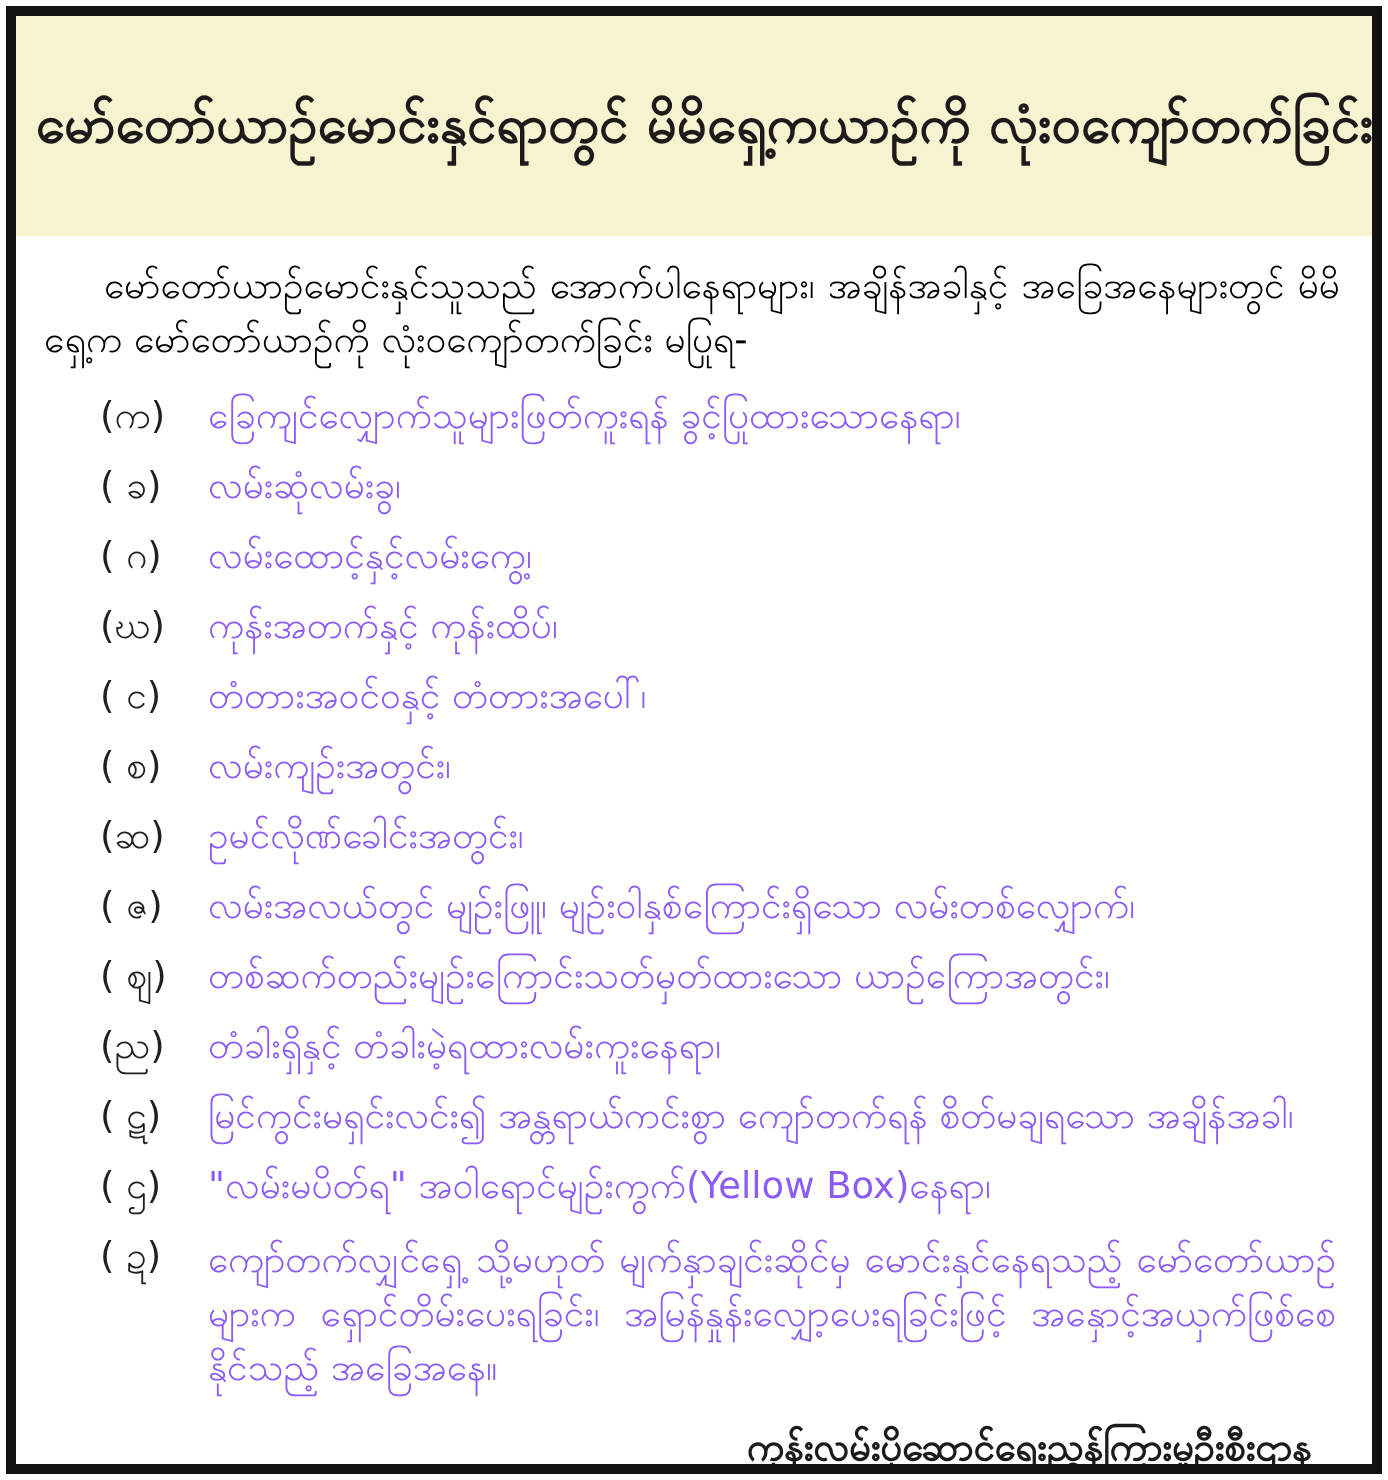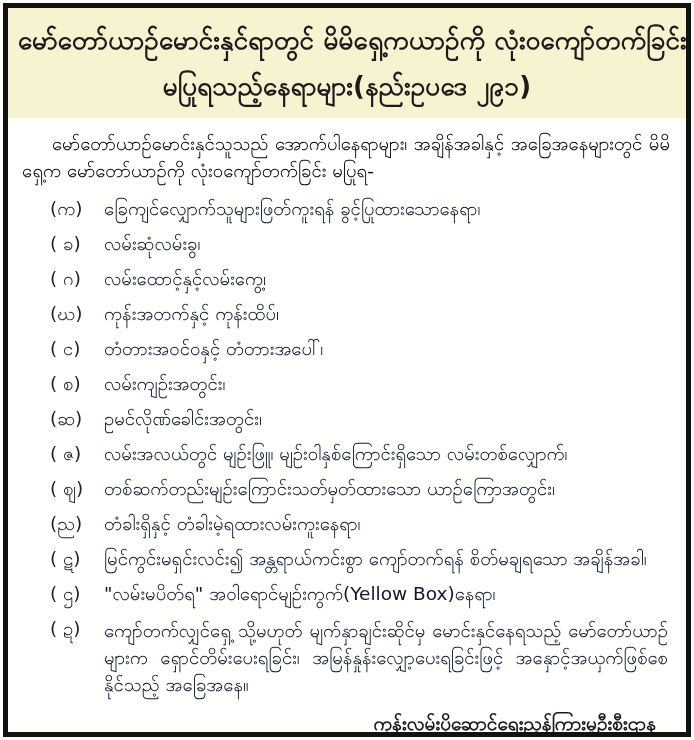--- a/index.html
+++ b/index.html
@@ -54,40 +54,39 @@
   }
   .item .lbl{
     flex:0 0 54px;
     white-space:pre;
     color:#231f20;
   }
   .item .txt{
     flex:1;
     text-align:justify;
     padding-right:2px;
-    color:#0f172a;
+    color:#8b5cf6;
   }
   .item.multiline .txt{line-height:27px;}
   .signature{
     text-align:right;
     font-size:19px;
     font-weight:bold;
     padding:2px 14px 8px 0;
     color:#1d1a1b;
   }
 </style>
 </head>
 <body>
 
 <div class="page">
   <div class="frame">
 
     <div class="banner">
       <div class="line">မော်တော်ယာဉ်မောင်းနှင်ရာတွင် မိမိရှေ့ကယာဉ်ကို လုံးဝကျော်တက်ခြင်း</div>
-      <div class="line">မပြုရသည့်နေရာများ(နည်းဥပဒေ ၂၉၁)</div>
     </div>
 
     <div class="content">
       <div class="intro">မော်တော်ယာဉ်မောင်းနှင်သူသည် အောက်ပါနေရာများ၊ အချိန်အခါနှင့် အခြေအနေများတွင် မိမိရှေ့က မော်တော်ယာဉ်ကို လုံးဝကျော်တက်ခြင်း မပြုရ-</div>
 
       <div class="list">
         <div class="item">
           <span class="lbl">(က)</span>
           <span class="txt">ခြေကျင်လျှောက်သူများဖြတ်ကူးရန် ခွင့်ပြုထားသောနေရာ၊</span>
         </div>

